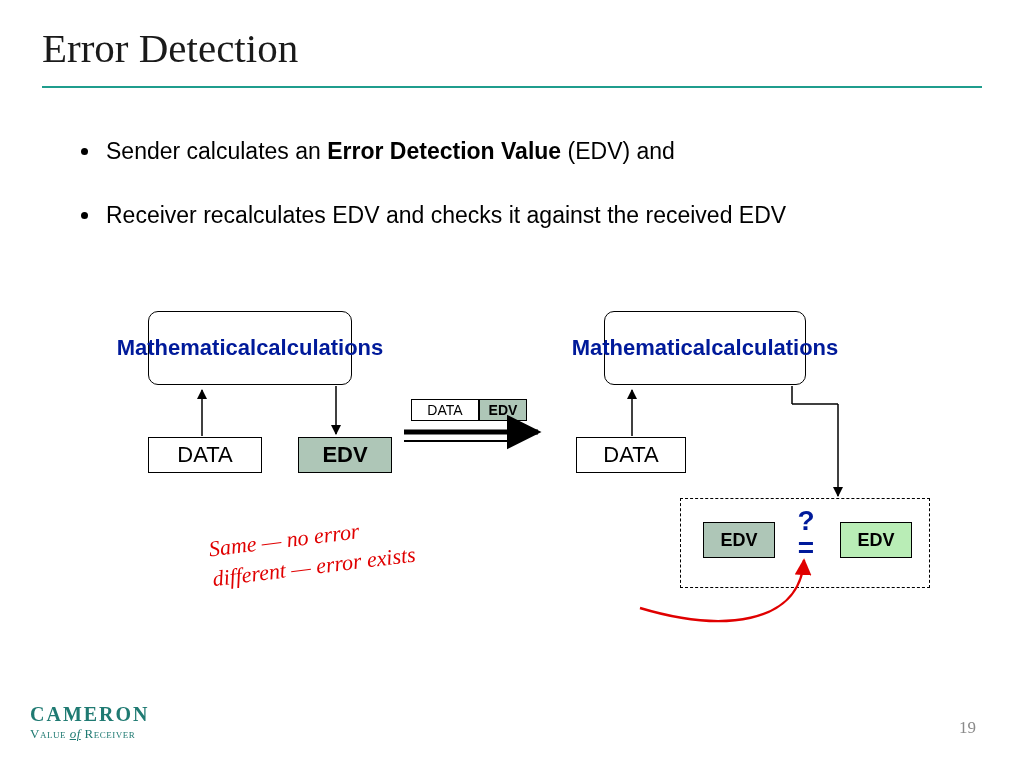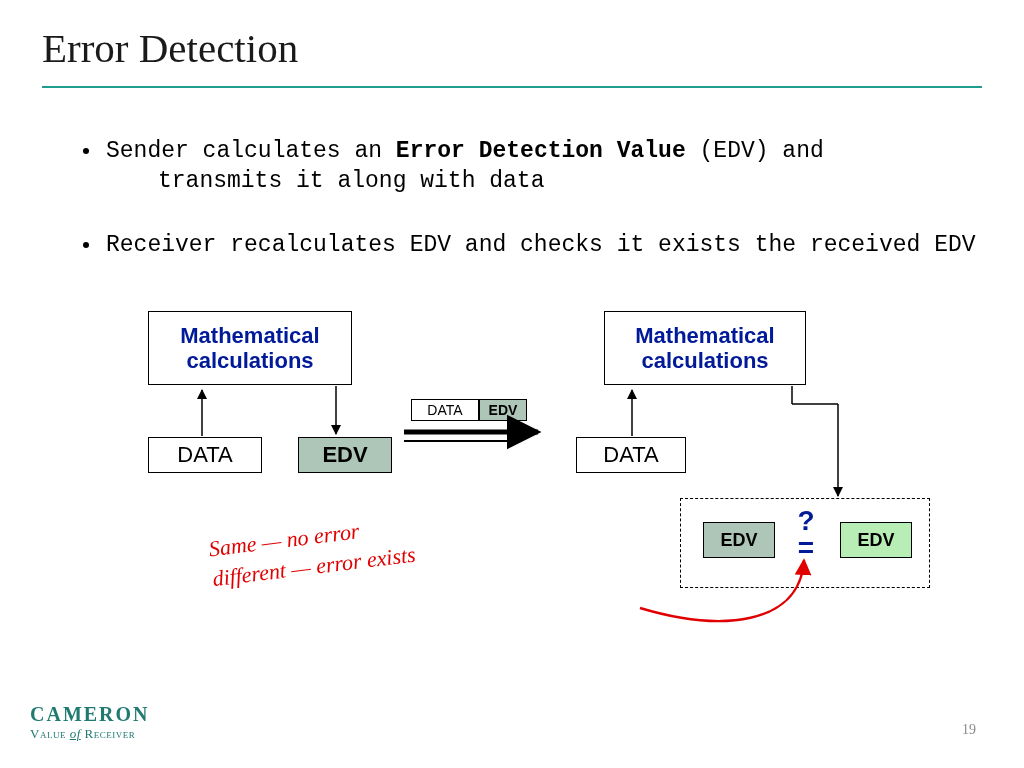--- a/index.html
+++ b/index.html
@@ -30,21 +30,20 @@
     border-top: 2px solid #1f9d8d;
   }
   .bullets {
     position: absolute;
     left: 62px;
     top: 114px;
     width: 880px;
     font-size: 23px;
     color: #000;
     line-height: 1.3;
-    font-family: Liberation Mono, monospace;
   }
   .bullets li {
     margin-bottom: 34px;
     list-style: disc;
     padding-left: 4px;
   }
   .bullets .indent {
     display: block;
     margin-left: 52px;
   }
@@ -63,21 +62,22 @@
     display: flex;
     align-items: center;
     justify-content: center;
     box-sizing: border-box;
   }
   .math-box {
     font-weight: bold;
     color: #001a9a;
     font-size: 22px;
     line-height: 1.15;
-    flex-direction: column;
+    flex-direction: row;
+    border-radius: 10px;
   }
   .data-box {
     font-size: 22px;
     color: #000;
   }
   .edv-box {
     font-size: 22px;
     font-weight: bold;
     color: #000;
     background: #aec6b7;
@@ -130,21 +130,21 @@
     font-style: italic;
     font-variant: normal;
     text-transform: lowercase;
     text-decoration: underline;
   }
   .page-num {
     position: absolute;
     right: 48px;
     bottom: 30px;
     color: #8a8a8a;
-    font-size: 14px;
+    font-size: 17px;
     font-family: "Palatino Linotype", serif;
   }
   .hand {
     position: absolute;
     font-family: "Comic Sans MS", "Segoe Script", cursive;
     color: #e00000;
     transform: rotate(-7deg);
     line-height: 1.35;
     font-size: 22px;
     font-style: italic;
@@ -161,23 +161,22 @@
 </style>
 </head>
 <body>
 
 <div class="slide-title">Error Detection</div>
 <div class="title-rule"></div>
 
 <ul class="bullets">
   <li>
     <span>Sender calculates an </span><b>Error Detection Value</b><span> (EDV) and</span>
-    <span class="indent">transmits it along with data</span>
   </li>
-  <li>Receiver recalculates EDV and checks it exists the received EDV</li>
+  <li>Receiver recalculates EDV and checks it against the received EDV</li>
 </ul>
 
 <div class="diagram">
 
   <div class="box math-box" style="left:148px; top:311px; width:204px; height:74px;">
     <span>Mathematical</span>
     <span>calculations</span>
   </div>
 
   <div class="box data-box" style="left:148px; top:437px; width:114px; height:36px;">DATA</div>

